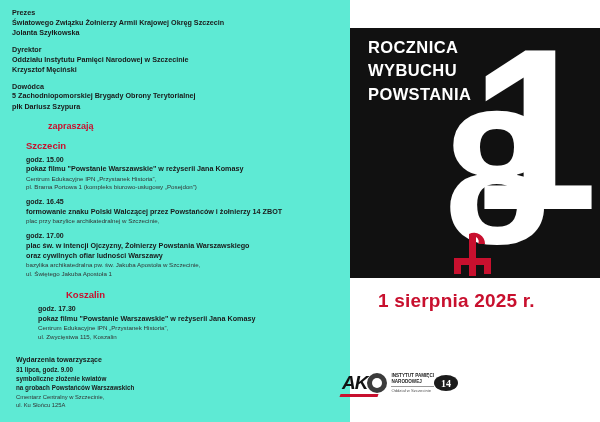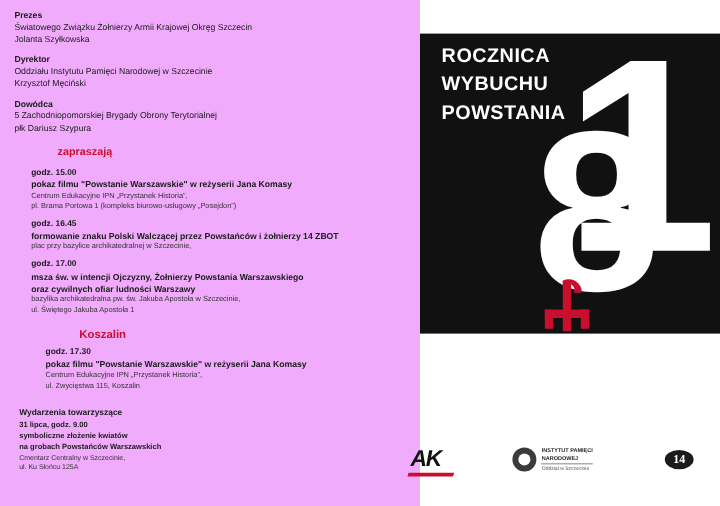--- a/index.html
+++ b/index.html
@@ -11,21 +11,21 @@
     height: 422px;
     background: #ffffff;
     font-family: "Liberation Sans", sans-serif;
     color: #1a1a1a;
     overflow: hidden;
   }
   .poster {
     position: relative;
     width: 600px;
     height: 422px;
-    background: #f0abfc;
+    background: #5eead4;
   }
 
   
   .left {
     position: absolute;
     left: 0;
     top: 0;
     width: 350px;
     height: 422px;
     padding: 8px 0 0 12px;
@@ -36,21 +36,21 @@
     margin-bottom: 7px;
   }
   .org-role {
     font-size: 7.2px;
     font-weight: bold;
     color: #1a1a1a;
     line-height: 1.35;
   }
   .org-line {
     font-size: 7.2px;
-    font-weight: normal;
+    font-weight: bold;
     color: #1a1a1a;
     line-height: 1.4;
   }
 
   .invite {
     font-size: 9px;
     font-weight: bold;
     color: #c8102e;
     margin: 9px 0 9px 36px;
   }
@@ -210,21 +210,20 @@
 
   
   .logos {
     position: absolute;
     left: 330px;
     bottom: 22px;
     width: 260px;
     height: 34px;
     display: flex;
     align-items: center;
-    justify-content: space-between;
     padding: 0 12px;
     box-sizing: border-box;
   }
   .logo-ak {
     font-size: 19px;
     font-weight: bold;
     font-style: italic;
     color: #111111;
     letter-spacing: -1px;
     position: relative;
@@ -307,37 +306,38 @@
     </div>
 
     <div class="org-block">
       <div class="org-role">Dowódca</div>
       <div class="org-line">5 Zachodniopomorskiej Brygady Obrony Terytorialnej</div>
       <div class="org-line">płk Dariusz Szypura</div>
     </div>
 
     <div class="invite">zapraszają</div>
 
+    <div class="city">Szczecin</div>
 
     <div class="event">
       <div class="time">godz. 15.00</div>
       <div class="title">pokaz filmu "Powstanie Warszawskie" w reżyserii Jana Komasy</div>
       <div class="venue">Centrum Edukacyjne IPN „Przystanek Historia”,</div>
       <div class="venue">pl. Brama Portowa 1 (kompleks biurowo-usługowy „Posejdon”)</div>
     </div>
 
     <div class="event">
       <div class="time">godz. 16.45</div>
       <div class="title">formowanie znaku Polski Walczącej przez Powstańców i żołnierzy 14 ZBOT</div>
       <div class="venue">plac przy bazylice archikatedralnej w Szczecinie,</div>
     </div>
 
     <div class="event">
       <div class="time">godz. 17.00</div>
-      <div class="title" style="white-space:pre-line">msza św. w intencji Ojczyzny, Żołnierzy Powstania Warszawskiego
+      <div class="title" style="white-space:pre-line">plac św. w intencji Ojczyzny, Żołnierzy Powstania Warszawskiego
 oraz cywilnych ofiar ludności Warszawy</div>
       <div class="venue">bazylika archikatedralna pw. św. Jakuba Apostoła w Szczecinie,</div>
       <div class="venue">ul. Świętego Jakuba Apostoła 1</div>
     </div>
 
     <div class="city second">Koszalin</div>
 
     <div class="event indent2">
       <div class="time">godz. 17.30</div>
       <div class="title">pokaz filmu "Powstanie Warszawskie" w reżyserii Jana Komasy</div>
@@ -376,20 +376,21 @@
         <g fill="#c8102e">
           <rect x="19" y="6" width="7" height="42"></rect>
           <rect x="4" y="30" width="37" height="7"></rect>
           <path d="M19 6 a11 11 0 0 1 16 10 h-7 a5 5 0 0 0 -9 -5 z"></path>
           <rect x="4" y="30" width="7" height="16"></rect>
           <rect x="34" y="30" width="7" height="16"></rect>
         </g>
       </svg>
     </div>
 
+    <div class="date">1 sierpnia 2025 r.</div>
   </div>
 
   <div class="logos">
     <div class="logo-ak">
       <span>AK</span>
       <span class="bar"></span>
     </div>
 
     <div class="logo-ipn">
       <span class="ipn-mark"></span>

